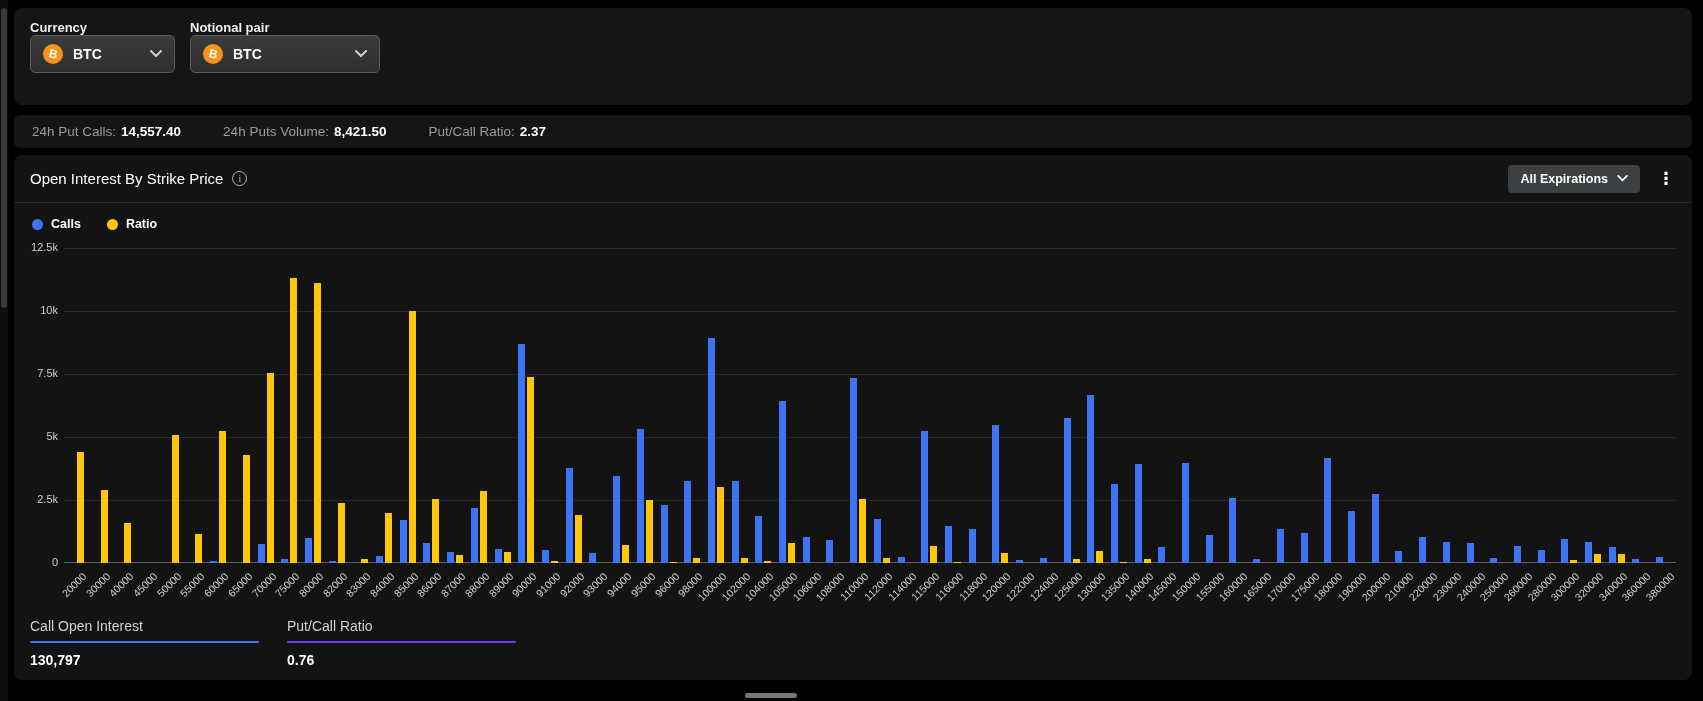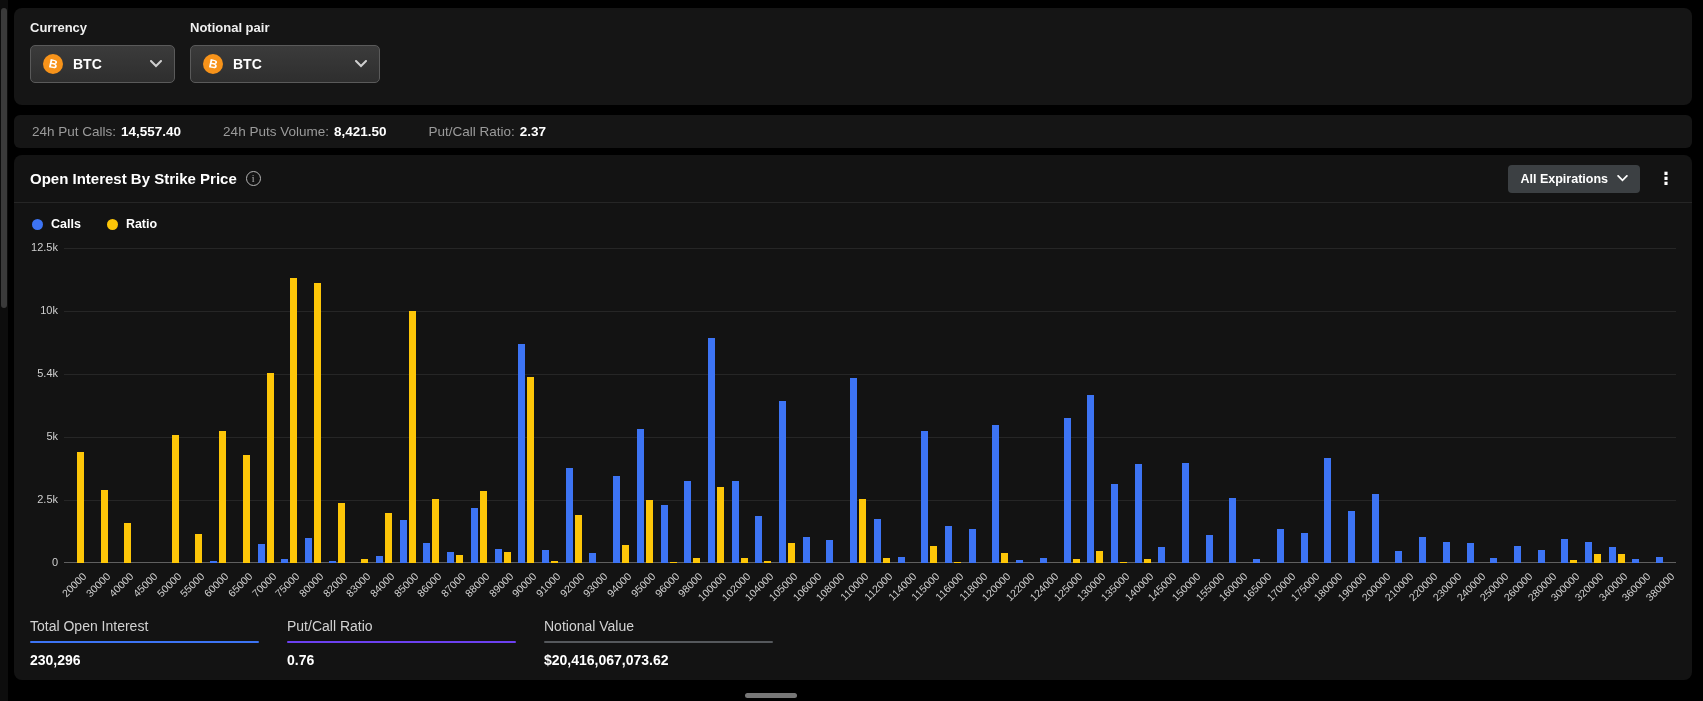--- a/index.html
+++ b/index.html
@@ -15,41 +15,41 @@
 
   
   #v-scroll-track { position:absolute; left:0; top:0; width:8px; height:701px; background:#0d0d0d; }
   #v-scroll-thumb { position:absolute; left:1px; top:8px; width:6px; height:300px; background:#3a3a3a; border-radius:3px; }
   #h-scroll-thumb { position:absolute; left:745px; top:693px; width:52px; height:5px; background:#777; border-radius:3px; }
 
   
   .field-group { position:absolute; top:12px; }
   #group-currency { left:16px; }
   #group-pair { left:176px; }
-  .field-label { font-size:13px; font-weight:bold; color:#efefef; margin-bottom:10px; }
+  .field-label { font-size:13px; font-weight:bold; color:#efefef; }
   .dropdown { height:38px; display:flex; align-items:center; gap:10px; padding:0 12px;
               background:linear-gradient(#3b3b3b,#2e2e2e); border:1px solid #5a5a5a;
               border-radius:5px; cursor:pointer; }
   #dd-currency { width:145px; }
   #dd-pair { width:190px; }
   .btc-icon { width:20px; height:20px; border-radius:50%; background:#F7931A; color:#fff;
               display:inline-flex; align-items:center; justify-content:center;
               font-size:12px; font-weight:bold; flex:0 0 auto; }
   .btc-icon::after { content:"B"; display:block; transform:rotate(12deg); }
   .dd-value { font-size:14px; font-weight:bold; color:#fff; }
   .dd-chevron { margin-left:auto; display:flex; }
 
   
   .statbar-item { font-size:13.5px; color:#9b9b9b; white-space:nowrap; }
   .statbar-item b { color:#fff; margin-left:5px; font-weight:bold; }
 
   
   .chart-header { height:48px; display:flex; align-items:center; padding:0 16px;
                   border-bottom:1px solid #262626; }
-  .chart-title { font-size:15px; color:#fff; font-weight:700; }
+  .chart-title { font-size:15px; color:#fff; font-weight:400; }
   .info-icon { width:15px; height:15px; border:1.4px solid #b5b5b5; border-radius:50%;
                margin-left:9px; display:inline-flex; align-items:center; justify-content:center;
                color:#b5b5b5; font-size:10px; cursor:pointer; }
   .info-icon::after { content:"i"; font-family:"Liberation Serif",serif; }
   .header-right { margin-left:auto; display:flex; align-items:center; }
   .expiry-btn { background:#3c4043; border:none; border-radius:4px; color:#fff;
                 font-size:12.5px; font-weight:bold; padding:7px 12px; display:flex;
                 align-items:center; gap:9px; cursor:pointer;
                 font-family:"Liberation Sans",sans-serif; }
   .kebab { margin-left:16px; width:20px; text-align:center; color:#fff; font-size:17px;
@@ -145,21 +145,21 @@
       </span>
     </div>
 
   <div id="chart-plot">
       <span class="ytick" style="top: 308px;">0</span>
       <div class="gridline" style="top: 252px;"></div>
       <span class="ytick" style="top: 245px;">2.5k</span>
       <div class="gridline" style="top: 189px;"></div>
       <span class="ytick" style="top: 182px;">5k</span>
       <div class="gridline" style="top: 126px;"></div>
-      <span class="ytick" style="top: 119px;">5.4k</span>
+      <span class="ytick" style="top: 119px;">7.5k</span>
       <div class="gridline" style="top: 63px;"></div>
       <span class="ytick" style="top: 56px;">10k</span>
       <div class="gridline" style="top: 0px;"></div>
       <span class="ytick" style="top: -7px;">12.5k</span>
       <div class="axisline"></div>
       <div class="bar" style="left: 12.8529px; height: 111.384px; background: rgb(253, 198, 8);"></div>
       <span class="xlabel" style="left: 15.8529px; top: 322px;">20000</span>
       <div class="bar" style="left: 36.5588px; height: 72.576px; background: rgb(253, 198, 8);"></div>
       <span class="xlabel" style="left: 39.5588px; top: 322px;">30000</span>
       <div class="bar" style="left: 60.2647px; height: 39.816px; background: rgb(253, 198, 8);"></div>
@@ -324,30 +324,25 @@
       <div class="bar" style="left: 1553.74px; height: 8.82px; background: rgb(253, 198, 8);"></div>
       <span class="xlabel" style="left: 1556.74px; top: 322px;">340000</span>
       <div class="bar" style="left: 1568.44px; height: 4.284px; background: rgb(61, 116, 244);"></div>
       <span class="xlabel" style="left: 1580.44px; top: 322px;">360000</span>
       <div class="bar" style="left: 1592.15px; height: 6.3px; background: rgb(61, 116, 244);"></div>
       <span class="xlabel" style="left: 1604.15px; top: 322px;">380000</span>
     </div>
 
   <div id="summary-row">
       <div>
-        <div class="sum-label">Total Open Interest</div>
+        <div class="sum-label">Call Open Interest</div>
         <div class="sum-line" style="background: rgb(61, 116, 244);"></div>
-        <div class="sum-value">230,296</div>
+        <div class="sum-value">130,797</div>
       </div>
       <div>
         <div class="sum-label">Put/Call Ratio</div>
         <div class="sum-line" style="background: rgb(108, 64, 240);"></div>
         <div class="sum-value">0.76</div>
       </div>
-      <div>
-        <div class="sum-label">Notional Value</div>
-        <div class="sum-line" style="background: rgb(85, 88, 92);"></div>
-        <div class="sum-value">$20,416,067,073.62</div>
-      </div>
     </div>
 </div>
 
 <div id="h-scroll-thumb"></div>
 
 </body></html>

